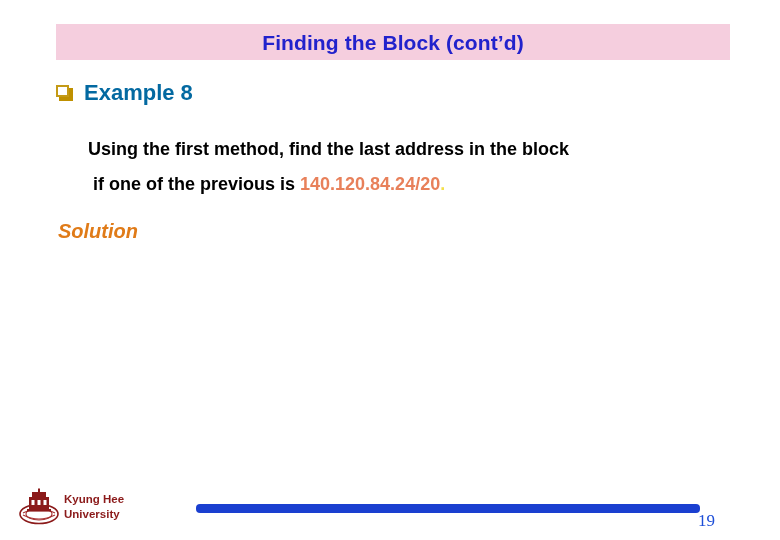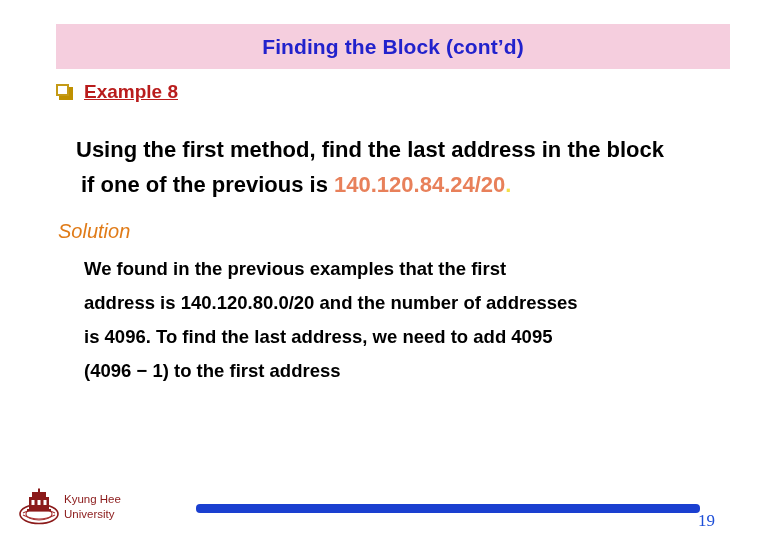--- a/index.html
+++ b/index.html
@@ -23,21 +23,21 @@
     height: 540px;
     background: #ffffff;
   }
 
   
   .title-banner {
     position: absolute;
     left: 56px;
     top: 24px;
     width: 674px;
-    height: 45px;
+    height: 36px;
     background: #f5cede;
     display: flex;
     align-items: center;
     justify-content: center;
   }
   .title-text {
     color: #2222cc;
     font-size: 21px;
     font-weight: bold;
     letter-spacing: 0.1px;
@@ -68,59 +68,59 @@
   }
   .bullet-square .face {
     position: absolute;
     left: 0; top: 0;
     width: 13px; height: 12px;
     border: 2px solid #c49a16;
     background: #ffffff;
     box-sizing: border-box;
   }
   .bullet-label {
-    font-size: 19px;
-    font-weight: bold;
-    color: #b91c1c;
-    line-height: 1;
-    text-decoration: underline;
+    font-size: 22px;
+    font-weight: bold;
+    color: #0369a1;
+    line-height: 1;
   }
 
   
   .q-body {
     position: absolute;
     left: 76px;
     top: 132px;
     width: 670px;
   }
   .q-line {
-    font-size: 22px;
+    font-size: 18px;
     font-weight: bold;
     color: #000000;
     line-height: 35px;
     white-space: nowrap;
+    margin-left: 12px;
   }
   .q-line.indent {
     padding-left: 5px;
   }
   .ip-highlight {
     color: #e8805a;
     font-weight: bold;
   }
   .ip-highlight .dot-end {
     color: #f4e04a;
   }
 
   
   .solution-head {
     position: absolute;
     left: 58px;
     top: 221px;
     font-size: 20px;
-    font-weight: normal;
+    font-weight: bold;
     font-style: italic;
     color: #e07b18;
     line-height: 1;
   }
 
   .sol-body {
     position: absolute;
     left: 84px;
     top: 252px;
     width: 650px;
@@ -142,21 +142,21 @@
     align-items: center;
   }
   .emblem {
     width: 42px;
     height: 40px;
     flex: none;
     margin-right: 4px;
   }
   .univ-name {
     font-size: 11.5px;
-    font-weight: normal;
+    font-weight: bold;
     color: #8b1a1a;
     line-height: 15px;
     white-space: nowrap;
   }
 
   .blue-bar {
     position: absolute;
     left: 196px;
     top: 504px;
     width: 504px;
@@ -192,26 +192,20 @@
     <span class="bullet-label">Example 8</span>
   </div>
 
   <div class="q-body">
     <div class="q-line">Using the first method, find the last address in the block</div>
     <div class="q-line indent"><span>if one of the previous is </span><span class="ip-highlight"><span>140.120.84.24/20</span><span class="dot-end">.</span></span></div>
   </div>
 
   <div class="solution-head">Solution</div>
 
-  <div class="sol-body">
-    <div class="sol-line">We found in the previous examples that the first</div>
-    <div class="sol-line">address is 140.120.80.0/20 and the number of addresses</div>
-    <div class="sol-line">is 4096. To find the last address, we need to add 4095</div>
-    <div class="sol-line">(4096 − 1) to the first address</div>
-  </div>
 
   <div class="footer-logo">
     <span class="emblem">
       <svg viewBox="0 0 42 40" width="42" height="40" aria-hidden="true">
         <ellipse cx="21" cy="27" rx="19" ry="9.5" fill="none" stroke="#8b1a1a" stroke-width="1.6"></ellipse>
         <ellipse cx="21" cy="27" rx="13" ry="6" fill="none" stroke="#a63232" stroke-width="1.1"></ellipse>
         <path d="M5 26 Q21 18 37 26" fill="none" stroke="#a63232" stroke-width="1.1"></path>
         <path d="M5 28 Q21 36 37 28" fill="none" stroke="#a63232" stroke-width="1.1"></path>
         <rect x="11" y="10" width="20" height="13" fill="#8b1a1a"></rect>
         <rect x="13.5" y="13" width="3" height="5" fill="#ffffff"></rect>

